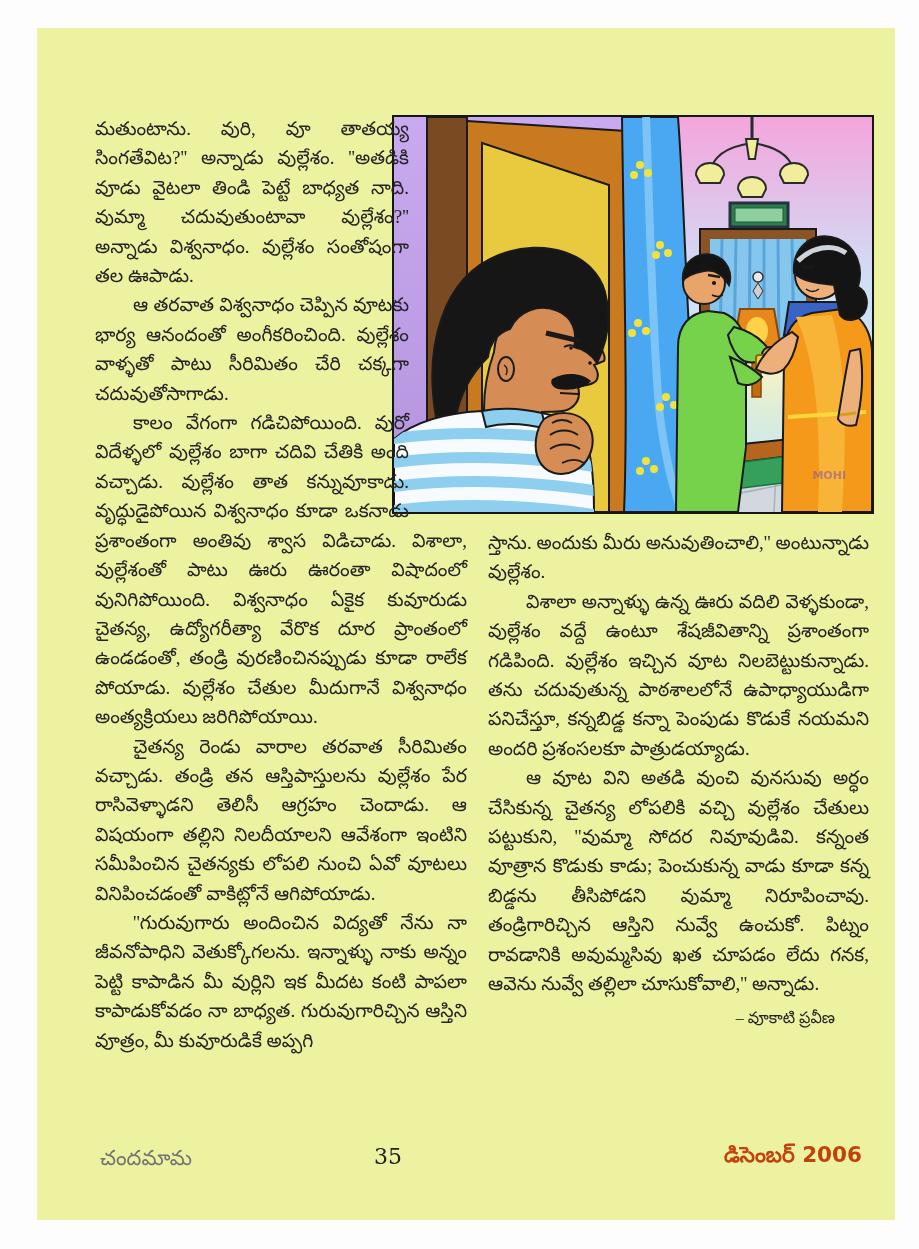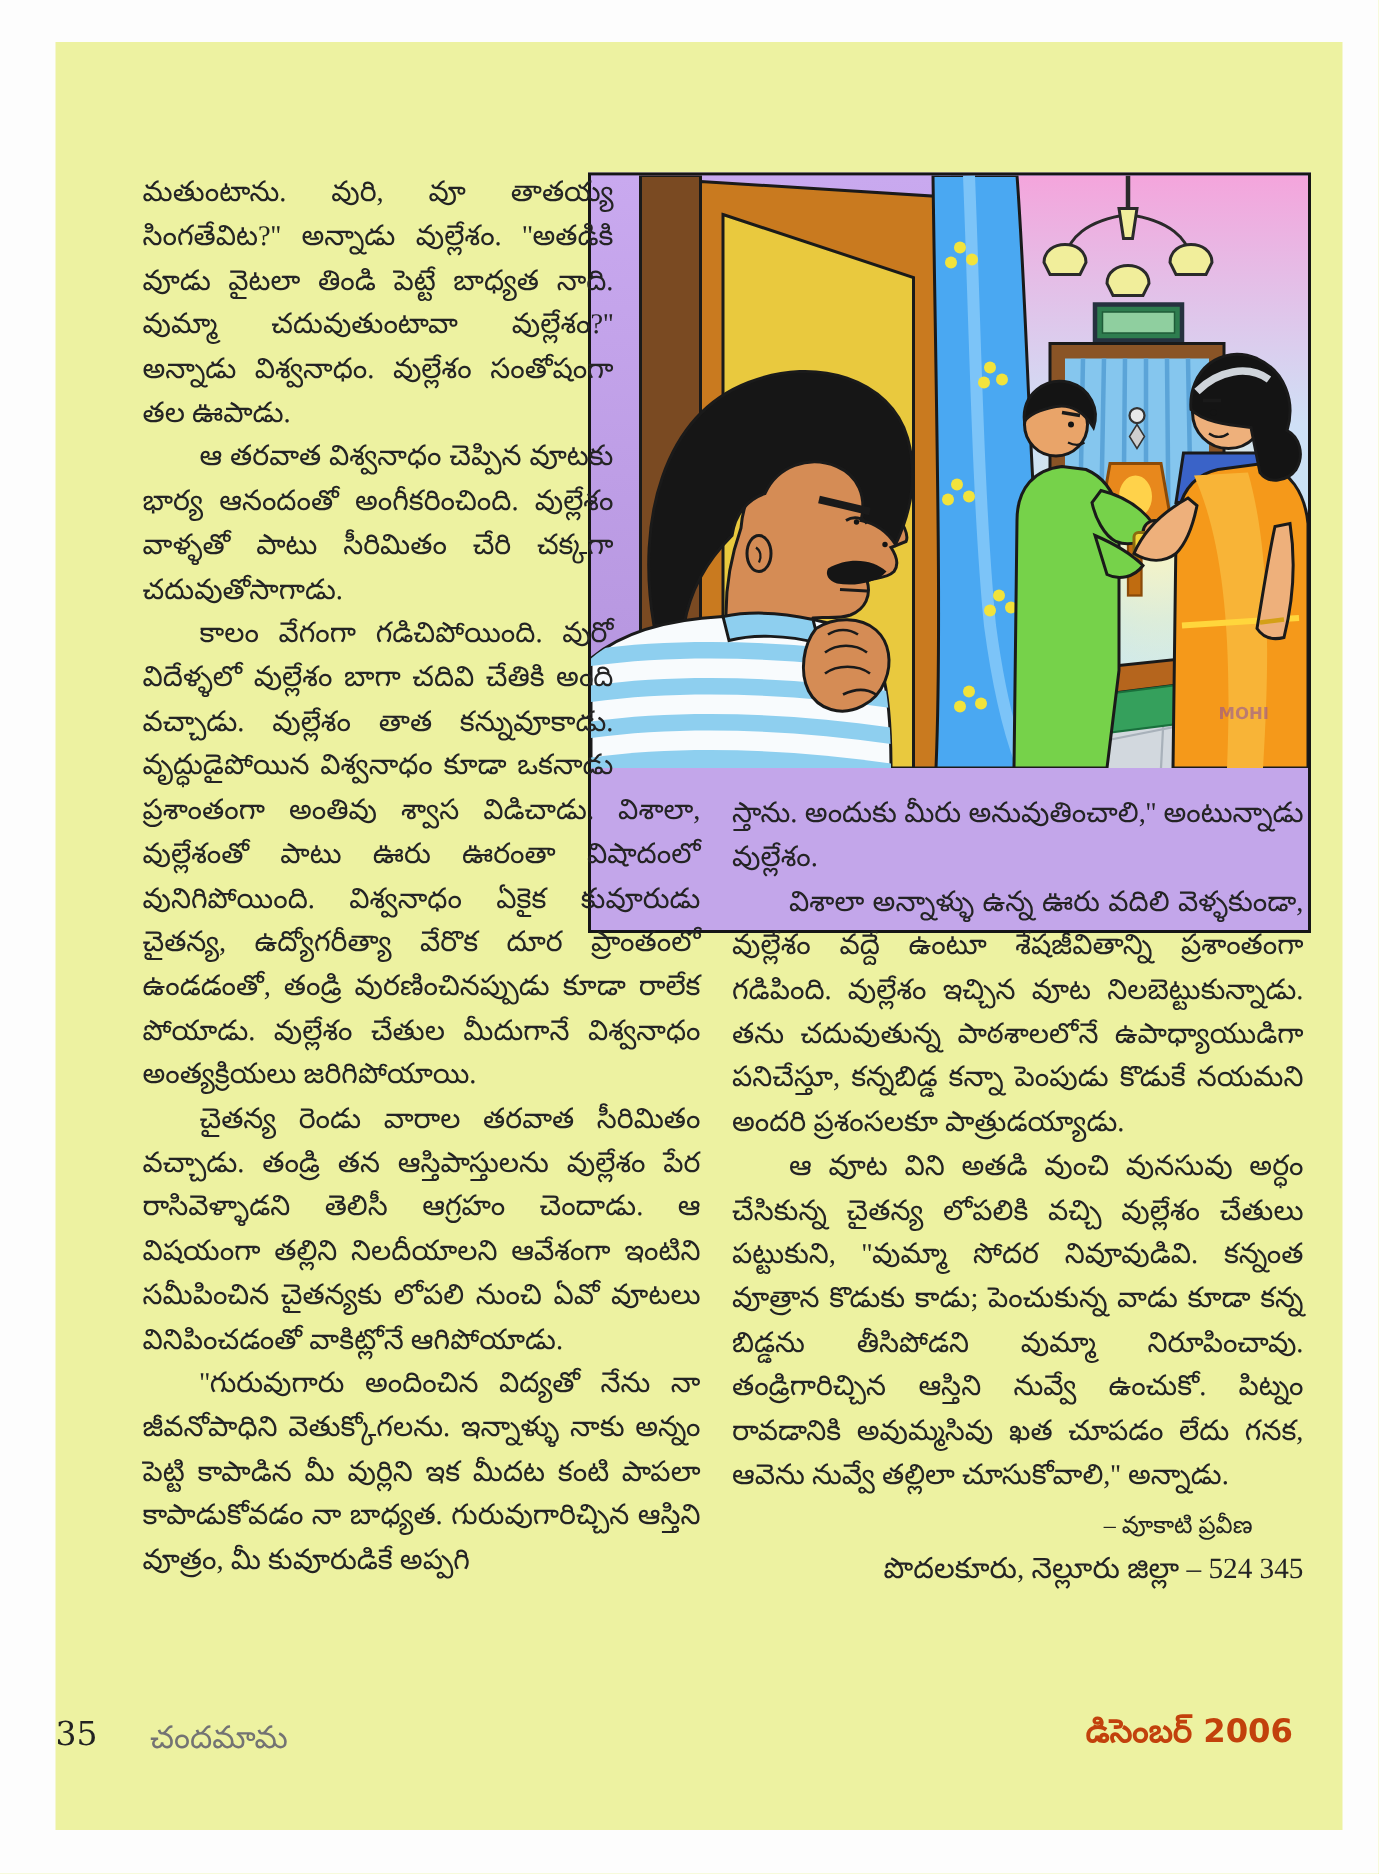--- a/index.html
+++ b/index.html
@@ -5,27 +5,27 @@
   html,body { margin:0; padding:0; }
   body { width:919px; height:1249px; background:#fdfdfd; font-family:"DejaVu Sans","Liberation Sans",sans-serif; }
   .page { position:relative; width:919px; height:1249px; background:#fdfdfd; overflow:hidden; }
   .sheet { position:absolute; left:37px; top:28px; width:858px; height:1192px; background:#edf2a1; }
   .col { position:absolute; color:#242424; font-size:19px; line-height:29.4px; text-align:justify;font-family:Liberation Serif, serif; }
   .col p { margin:0; }
   .col p.indent { text-indent:38px; }
   .left-col  { left:58px;  top:86px;  width:372px; }
   .right-col { left:451px; top:500px; width:381px; }
   .img-spacer { float:right; width:58px; height:404px; }
-  .illustration { position:absolute; left:355px; top:87px; width:482px; height:507px;
+  .illustration { position:absolute; left:355px; top:87px; width:482px; height:399px;
                   border:2px solid #161616; box-sizing:border-box; background:#c3a6ea; }
   .illustration svg { display:block; width:478px; height:395px; }
   .signature-author  { margin-top:4px; text-align:right; padding-right:34px; font-size:16px; }
   .signature-address { text-align:right; padding-right:0px; font-size:19.5px; }
   .footer-mag   { position:absolute; left:63px; top:1118px; font-size:21px; color:#737373; }
-  .footer-page  { position:absolute; left:0; width:702px; top:1116px; text-align:left;
+  .footer-page  { position:absolute; left:0; width:702px; top:1116px; text-align:center;
                   font-family:"DejaVu Serif","Liberation Serif",serif; font-size:22px; color:#222; }
   .footer-issue { position:absolute; right:33px; top:1114px; font-size:21.5px; font-weight:bold; color:#c2410c; }
 </style>
 </head>
 <body>
 
 <div class="page">
   <div class="sheet">
 
     <div class="illustration">
@@ -193,21 +193,20 @@
       </div>
 
     <div class="col right-col">
       <div>
 
       <p>స్తాను. అందుకు మీరు అనువుతించాలి,'' అంటున్నాడు వుల్లేశం.</p>
           <p class="indent">విశాలా అన్నాళ్ళు ఉన్న ఊరు వదిలి వెళ్ళకుండా, వుల్లేశం వద్దే ఉంటూ శేషజీవితాన్ని ప్రశాంతంగా గడిపింది. వుల్లేశం ఇచ్చిన వూట నిలబెట్టుకున్నాడు. తను చదువుతున్న పాఠశాలలోనే ఉపాధ్యాయుడిగా పనిచేస్తూ, కన్నబిడ్డ కన్నా పెంపుడు కొడుకే నయమని అందరి ప్రశంసలకూ పాత్రుడయ్యాడు.</p>
           <p class="indent">ఆ వూట విని అతడి వుంచి వునసువు అర్ధం చేసికున్న చైతన్య లోపలికి వచ్చి వుల్లేశం చేతులు పట్టుకుని, ''వుమ్మా సోదర నివూవుడివి. కన్నంత వూత్రాన కొడుకు కాడు; పెంచుకున్న వాడు కూడా కన్న బిడ్డను తీసిపోడని వుమ్మా నిరూపించావు. తండ్రిగారిచ్చిన ఆస్తిని నువ్వే ఉంచుకో. పిట్నం రావడానికి అవుమ్మసివు ఖత చూపడం లేదు గనక, ఆవెను నువ్వే తల్లిలా చూసుకోవాలి,'' అన్నాడు.</p>
         </div>
       <div class="signature-author">– వూకాటి ప్రవీణ</div>
-      <div class="signature-address">పొదలకూరు, నెల్లూరు జిల్లా – 524 345</div>
     </div>
 
     <div class="footer-mag">చందమామ</div>
     <div class="footer-page">35</div>
     <div class="footer-issue">డిసెంబర్ 2006</div>
 
   </div>
 </div>
 
 </body></html>

